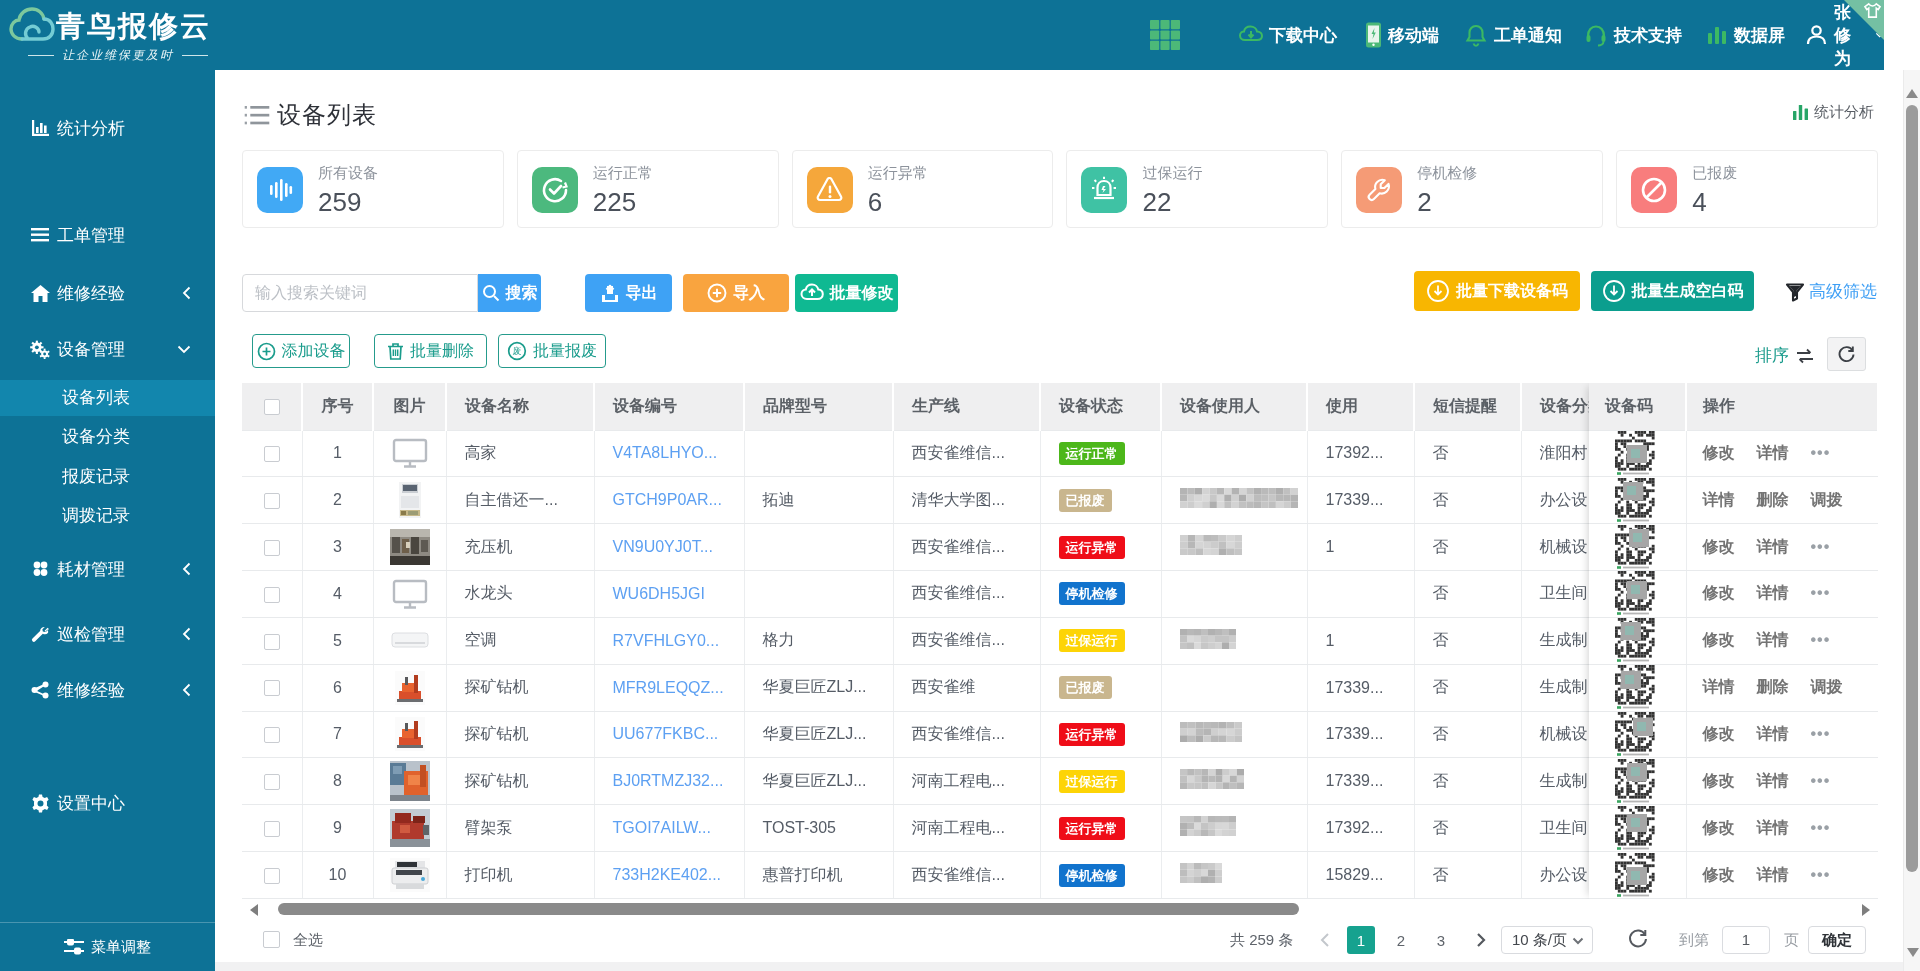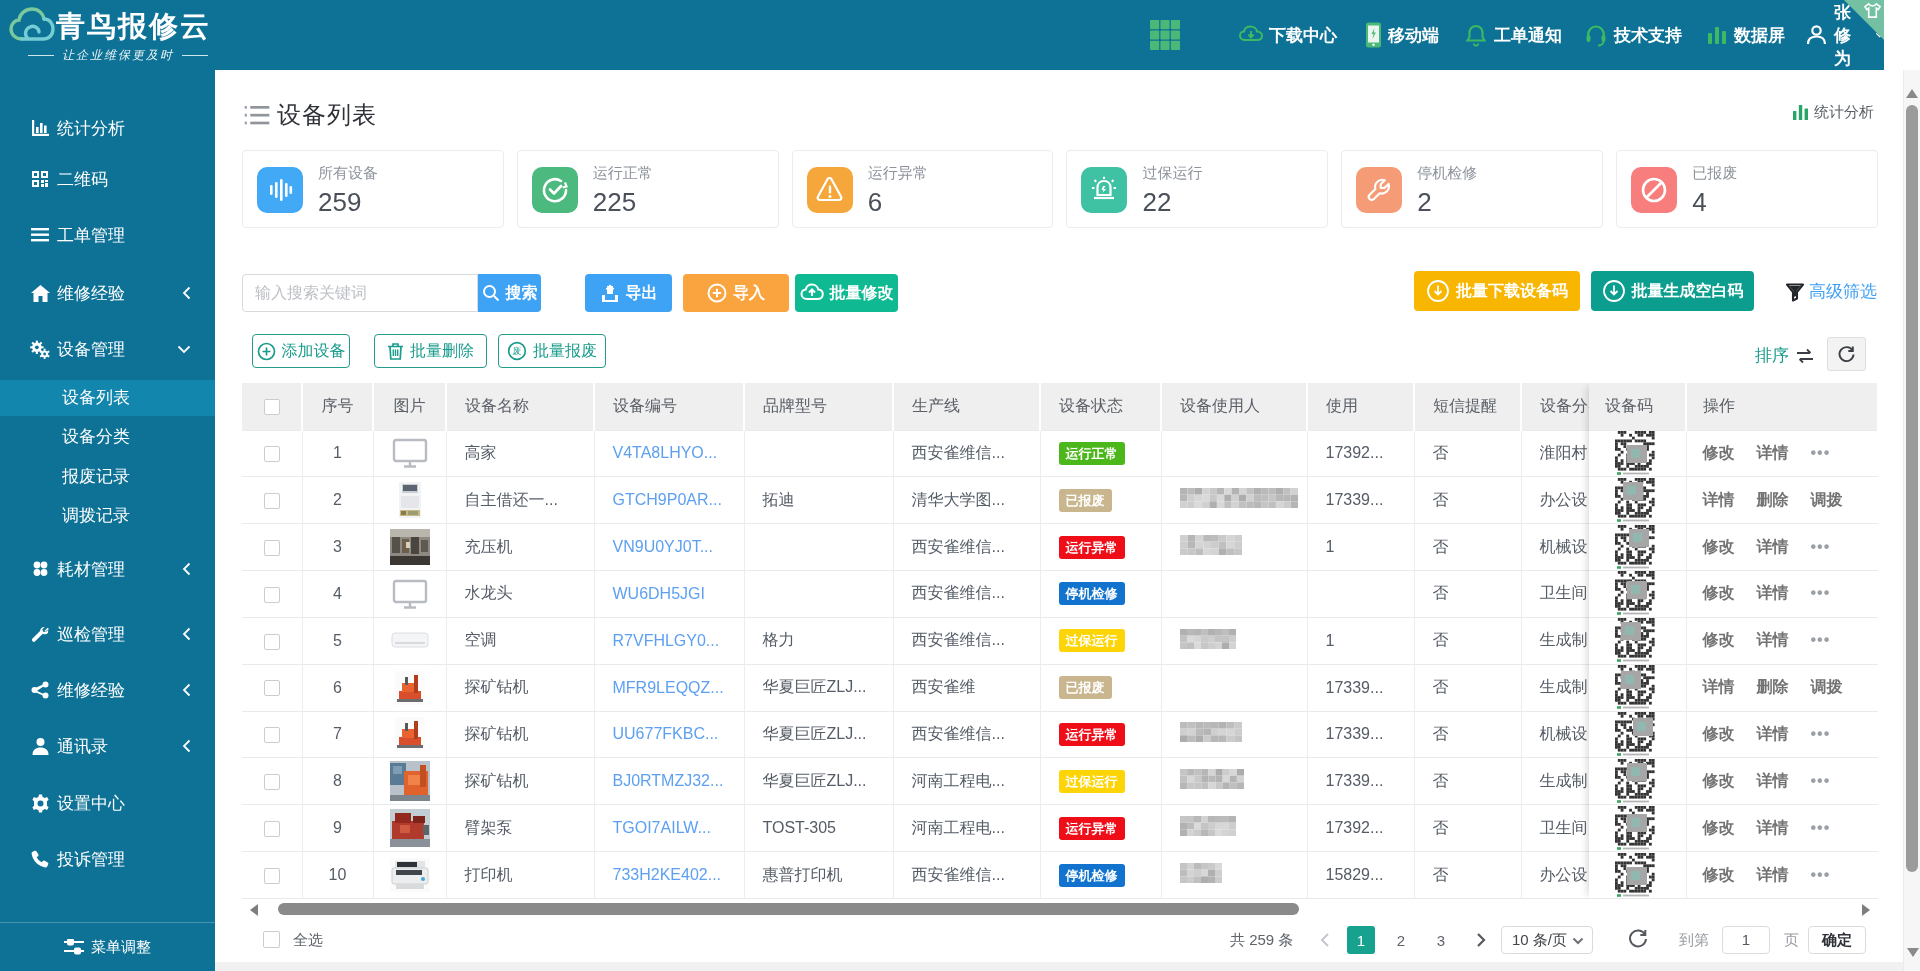--- a/index.html
+++ b/index.html
@@ -52,21 +52,21 @@
 .obtn svg{margin-right:6px}
 #o-add{left:37px;top:264px;width:98px}
 #o-del{left:159px;top:264px;width:113px}
 #o-scrap{left:283px;top:264px;width:108px}
 #sort{position:absolute;left:1540px;top:274px;font-size:17px;color:#189a8b;display:flex;align-items:center}
 #refreshbtn{position:absolute;left:1612px;top:267px;width:39px;height:34px;background:#f3f3f4;border:1px solid #dcdee0;border-radius:3px;display:flex;align-items:center;justify-content:center}
 
 #twrap{position:absolute;left:27px;top:313px;width:1636px;height:516px;overflow:hidden}
 table{border-collapse:collapse;table-layout:fixed}
 #tmain{width:1439px}
-th{background:#efeff0;height:47px;font-size:16px;color:#5b6066;text-align:left;padding-left:18px;border-right:2px solid #fff;border-bottom:1px solid #e8eaec;font-weight:normal}
+th{background:#efeff0;height:47px;font-size:16px;color:#5b6066;text-align:left;padding-left:18px;border-right:2px solid #fff;border-bottom:1px solid #e8eaec;font-weight:bold}
 th.c-ck,th.c-no,th.c-img{text-align:center;padding-left:0}
 td{height:46.85px;font-size:16px;color:#555c66;padding-left:18px;border-bottom:1px solid #e8eaec;border-right:1px solid #ebedef;background:#fff;overflow:hidden;white-space:nowrap}
 td.c-ck,td.c-no,td.c-img{text-align:center;padding-left:0}
 td.c-img{vertical-align:middle}
 td.c-img svg{vertical-align:middle}
 .ck{display:inline-block;width:16px;height:16px;border:1px solid #c9ccd1;border-radius:2px;background:#fff;vertical-align:middle}
 .lnk{color:#5da0f2}
 .badge{display:inline-block;height:23px;line-height:23px;padding:0 7px;border-radius:3px;color:#fff;font-size:13px;font-weight:bold}
 #tfix{position:absolute;right:0;top:0;width:289px;box-shadow:-5px 0 8px -4px rgba(0,0,0,.18)}
 #tfix table{width:289px}
@@ -288,37 +288,20 @@
         <svg width="19" height="18" viewBox="0 0 19 18" fill="#fff">
           <rect x="1" y="1" width="2.2" height="16"></rect>
           <rect x="1" y="14.8" width="17" height="2.2"></rect>
           <rect x="5" y="8" width="2.6" height="6"></rect>
           <rect x="9" y="4" width="2.6" height="10"></rect>
           <rect x="13" y="6.5" width="2.6" height="7.5"></rect>
         </svg>
       </span>
       <span class="stx">统计分析</span>
     </div>
-  <div class="sitem" style="top:89px">
-      <span class="sic">
-        <svg width="18" height="18" viewBox="0 0 18 18" fill="#fff">
-          <rect x="1" y="1" width="7" height="7"></rect>
-          <rect x="3" y="3" width="3" height="3" fill="#0d7296"></rect>
-          <rect x="10" y="1" width="7" height="7"></rect>
-          <rect x="12" y="3" width="3" height="3" fill="#0d7296"></rect>
-          <rect x="1" y="10" width="7" height="7"></rect>
-          <rect x="3" y="12" width="3" height="3" fill="#0d7296"></rect>
-          <rect x="10" y="10" width="3" height="3"></rect>
-          <rect x="14" y="13" width="3" height="4"></rect>
-          <rect x="10" y="14" width="3" height="3"></rect>
-          <rect x="14" y="10" width="3" height="2"></rect>
-        </svg>
-      </span>
-      <span class="stx">二维码</span>
-    </div>
   <div class="sitem" style="top:145px">
       <span class="sic">
         <svg width="18" height="14" viewBox="0 0 18 14" fill="#fff">
           <rect x="0" y="0" width="18" height="2.4"></rect>
           <rect x="0" y="5.5" width="18" height="2.4"></rect>
           <rect x="0" y="11" width="18" height="2.4"></rect>
         </svg>
       </span>
       <span class="stx">工单管理</span>
     </div>
@@ -411,49 +394,27 @@
           <path d="M4 8 L14 3.5 L4 10 L14 14.5" stroke="#fff" stroke-width="1.8" fill="none"></path>
         </svg>
       </span>
       <span class="stx">维修经验</span>
       <span class="arr">
         <svg width="9" height="14" viewBox="0 0 9 14">
           <path d="M7.5 1.5 L2 7 L7.5 12.5" fill="none" stroke="#fff" stroke-width="1.8"></path>
         </svg>
       </span>
     </div>
-  <div class="sitem" style="top:656px">
-      <span class="sic">
-        <svg width="17" height="18" viewBox="0 0 17 18" fill="#fff">
-          <circle cx="8.5" cy="5" r="4"></circle>
-          <path d="M0.5 18 C0.5 12.5 4 10.5 8.5 10.5 C13 10.5 16.5 12.5 16.5 18 Z"></path>
-        </svg>
-      </span>
-      <span class="stx">通讯录</span>
-      <span class="arr">
-        <svg width="9" height="14" viewBox="0 0 9 14">
-          <path d="M7.5 1.5 L2 7 L7.5 12.5" fill="none" stroke="#fff" stroke-width="1.8"></path>
-        </svg>
-      </span>
-    </div>
   <div class="sitem" style="top:713px">
       <span class="sic">
         <svg width="19" height="19" viewBox="0 0 19 19">
           <path fill="#fff" fill-rule="evenodd" d="M8 0.5 L11 0.5 L11.6 2.9 C12.4 3.1 13.1 3.5 13.8 4 L16.1 3.1 L17.6 5.7 L15.8 7.4 C15.9 7.8 16 8.2 16 8.7 L16 10.3 C16 10.8 15.9 11.2 15.8 11.6 L17.6 13.3 L16.1 15.9 L13.8 15 C13.1 15.5 12.4 15.9 11.6 16.1 L11 18.5 L8 18.5 L7.4 16.1 C6.6 15.9 5.9 15.5 5.2 15 L2.9 15.9 L1.4 13.3 L3.2 11.6 C3.1 11.2 3 10.8 3 10.3 L3 8.7 C3 8.2 3.1 7.8 3.2 7.4 L1.4 5.7 L2.9 3.1 L5.2 4 C5.9 3.5 6.6 3.1 7.4 2.9 Z M9.5 6.5 A3 3 0 1 0 9.5 12.5 A3 3 0 1 0 9.5 6.5 Z"></path>
         </svg>
       </span>
       <span class="stx">设置中心</span>
-    </div>
-  <div class="sitem" style="top:769px">
-      <span class="sic">
-        <svg width="18" height="18" viewBox="0 0 18 18" fill="#fff">
-          <path d="M3.7 0.8 C4.3 0.5 5 0.7 5.4 1.3 L7.3 4.3 C7.7 4.9 7.6 5.7 7 6.2 L5.7 7.3 C6.7 9.3 8.7 11.3 10.7 12.3 L11.8 11 C12.3 10.4 13.1 10.3 13.7 10.7 L16.7 12.6 C17.3 13 17.5 13.7 17.2 14.3 L16.2 16.4 C15.9 17.1 15.2 17.5 14.5 17.4 C7.2 16.4 1.6 10.8 0.6 3.5 C0.5 2.8 0.9 2.1 1.6 1.8 Z"></path>
-        </svg>
-      </span>
-      <span class="stx">投诉管理</span>
     </div>
   <div id="sfoot"><svg width="20" height="16" viewBox="0 0 20 16">
         <g stroke="#fff" stroke-width="2" fill="#fff">
           <line x1="0" y1="3" x2="20" y2="3"></line>
           <line x1="0" y1="12" x2="20" y2="12"></line>
           <rect x="4" y="0.5" width="5" height="5" rx="1"></rect>
           <rect x="11" y="9.5" width="5" height="5" rx="1"></rect>
         </g>
       </svg>菜单调整</div>
 </div>

